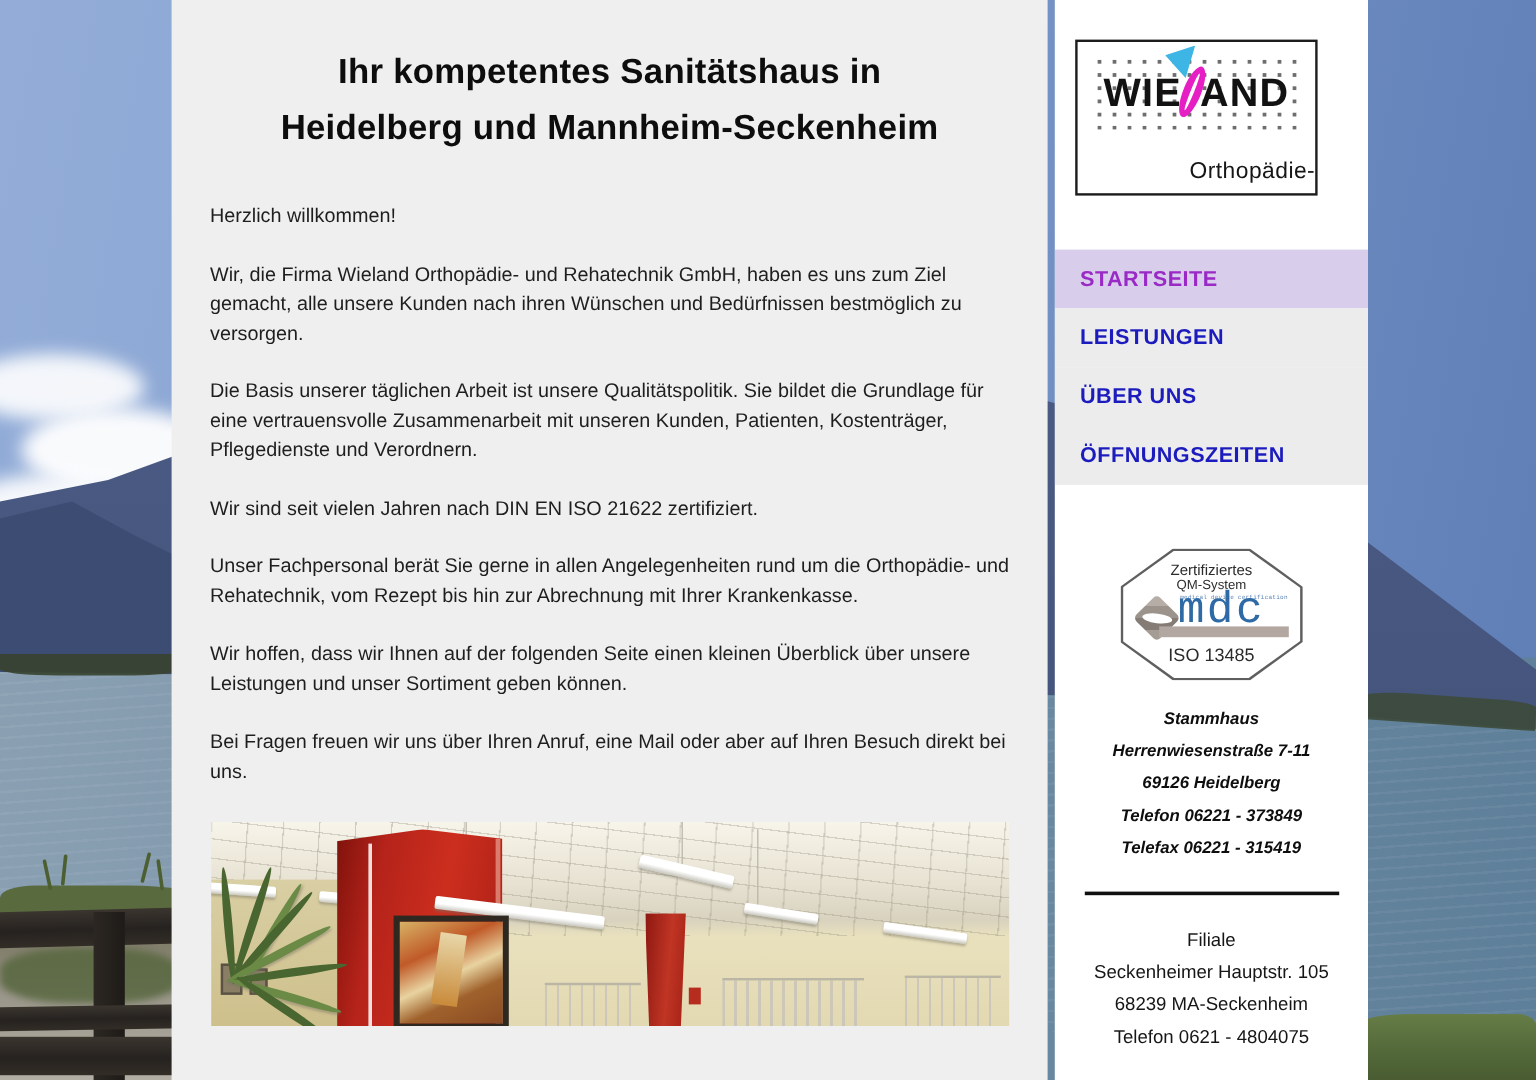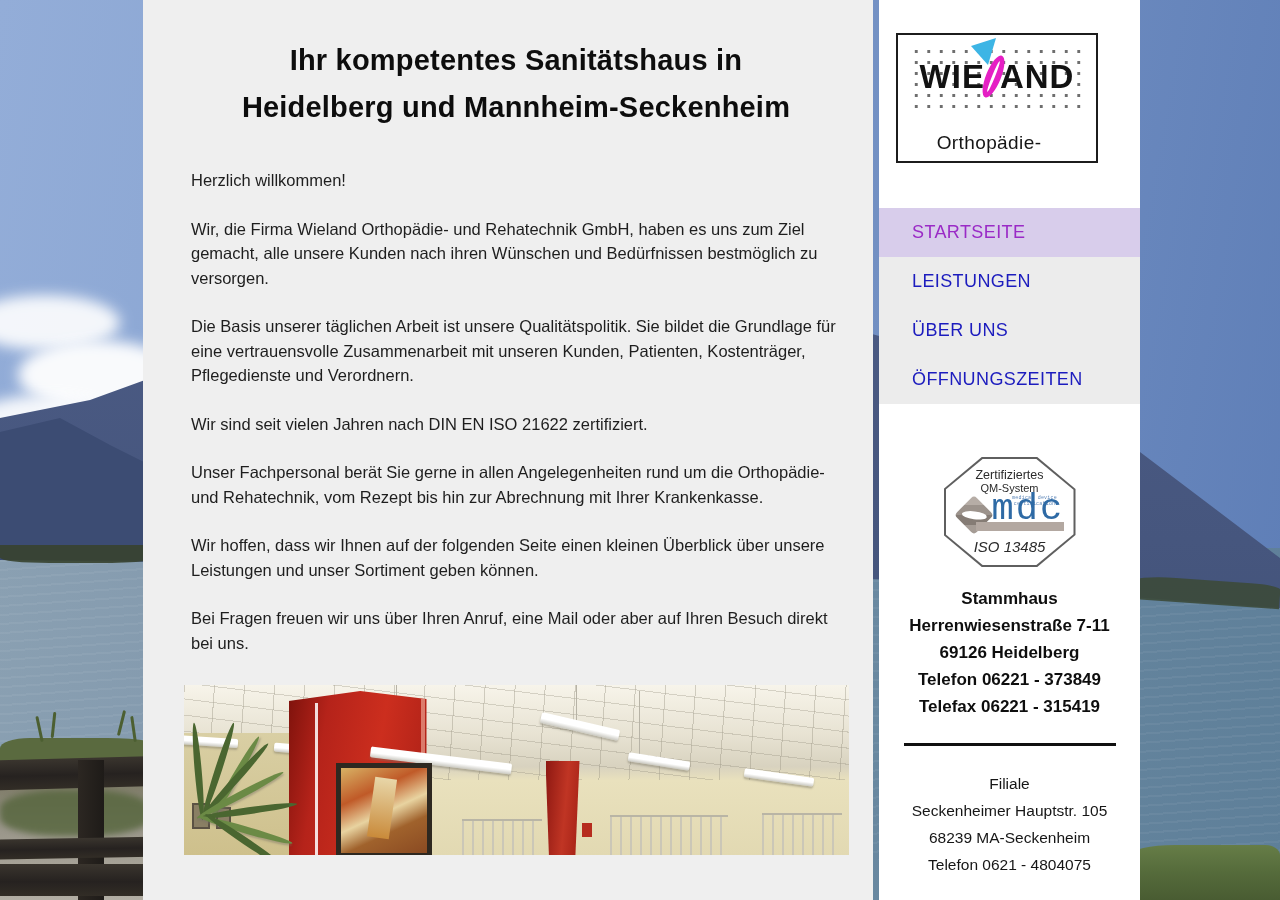--- a/index.html
+++ b/index.html
@@ -36,21 +36,21 @@
   .rail { position:absolute; left:-4px; width:175px; background:linear-gradient(to bottom,#3a352e,#262220 55%,#322d26); }
   .r1 { top:758px; height:30px; transform:rotate(-1.5deg); }
   .r2 { top:838px; height:20px; transform:rotate(-1deg); }
   .r3 { top:864px; height:32px; }
   .post { position:absolute; left:78px; top:760px; width:26px; height:140px; background:linear-gradient(90deg,#2c2722,#1e1b18); }
   .shore-right-wrap { position:absolute; right:0; top:0; width:150px; height:900px; overflow:hidden; }
   .grass-r { position:absolute; right:0; top:845px; width:150px; height:55px;
       background:linear-gradient(to bottom,#667d47 0%, #556b3b 50%, #495c32 100%); border-radius:30% 10% 0 0 / 10px; }
 
   
-  .content { position:absolute; left:143px; top:0; width:730px; height:900px; background:#efefef; z-index:2; overflow:hidden;padding-left:16px; }
+  .content { position:absolute; left:143px; top:0; width:730px; height:900px; background:#efefef; z-index:2; overflow:hidden; }
   .main-title { padding-top:37px; text-align:center; font-size:29px; line-height:47px; font-weight:700; color:#0d0d0d; letter-spacing:.2px; }
   .paras { padding:0 32px; }
   .paras p { margin-top:24px; font-size:16.5px; line-height:24.5px; color:#1e1e1e; }
   .paras p:first-child { margin-top:37px; }
   .section-title { margin-top:52px; text-align:center; font-size:19px; font-weight:400; color:#111; }
 
   
   .store-photo { position:relative; width:665px; height:170px; margin:30px auto 0; overflow:hidden;
       background:linear-gradient(to bottom,#f7f4ea 0%, #e7e2d2 30%, #d8d2bf 48%, #e9e1bd 56%, #e2d9b2 100%); }
   .ceilgrid { position:absolute; left:0; top:0; right:0; height:56%; opacity:.8;
@@ -95,47 +95,47 @@
 
   .logo-box { position:relative; margin:33px 0 0 17px; width:202px; height:130px; border:2px solid #1c1c1c; background:#fff; }
   .logo-dots { position:absolute; left:9px; right:9px; top:9px; height:64px;
       background-image:radial-gradient(circle, #6e6e6e 1.7px, transparent 1.9px);
       background-size:12.5px 11px; background-position:3px 2px; }
   .logo-word { position:absolute; top:19px; left:0; right:0; text-align:center; font-size:33px; font-weight:700; color:#121212; letter-spacing:1px; }
   .logo-loop { display:inline-block; width:15px; height:45px; border:6.5px solid #e51fc4; border-radius:50%;
       transform:rotate(22deg); vertical-align:-11px; margin:0 -1px 0 1px; background:#fff; }
   .logo-tri { position:absolute; top:3px; left:50%; margin-left:-26px; width:25px; height:27px; background:#3db5e5;
       clip-path:polygon(100% 0, 0 30%, 68% 100%); }
-  .logo-sub { position:absolute; bottom:7px; left:0; right:16px; text-align:center; color:#161616; font-weight:500; }
+  .logo-sub { position:absolute; bottom:7px; left:0; right:0; text-align:right; color:#161616; font-weight:500; }
   .logo-sub .ls1 { font-size:19px; line-height:22px; letter-spacing:.4px; }
   .logo-sub .ls2 { font-size:19px; line-height:22px; letter-spacing:.2px; }
 
   .nav { margin-top:45px; }
-  .nav-item { height:49px; line-height:49px; padding-left:33px; background:#ececec; font-size:18px; font-weight:400; letter-spacing:.4px; color:#1c1cbe; cursor:pointer; }
+  .nav-item { height:49px; line-height:49px; padding-left:21px; background:#ececec; font-size:18px; font-weight:700; letter-spacing:.4px; color:#1c1cbe; cursor:pointer; }
   .nav-item.active { background:#d8cdeb; color:#9a2ac6; }
 
-  .badge { position:relative; width:132px; height:110px; margin:53px auto 16px; }
+  .badge { position:relative; width:152px; height:110px; margin:53px auto 16px; }
   .badge-oct-outer { position:absolute; inset:0; background:#5f5f5f;
       clip-path:polygon(29% 0,71% 0,100% 29%,100% 71%,71% 100%,29% 100%,0 71%,0 29%); }
   .badge-oct-inner { position:absolute; inset:2px; background:#ffffff;
       clip-path:polygon(29% 0,71% 0,100% 29%,100% 71%,71% 100%,29% 100%,0 71%,0 29%); }
   .badge-content { position:absolute; inset:0; text-align:center; }
   .badge-l1 { margin-top:11px; font-size:12.5px; color:#2b2b2b; }
   .badge-l2 { font-size:11px; color:#2b2b2b; }
   .mdc-row { position:relative; height:40px; margin-top:1px;font-family:Liberation Mono, monospace; }
   .mdc-gem { position:absolute; left:16px; top:6px; width:28px; height:28px; border-radius:4px; transform:rotate(45deg);
       background:linear-gradient(135deg,#b6ada6 25%, #9c938c 25% 50%, #857c75 50% 75%, #a59c95 75%); }
   .mdc-gem::after { content:''; position:absolute; left:2px; top:10px; width:25px; height:8px; background:#fff; border-radius:50%; transform:rotate(-38deg); }
   .mdc-bar { position:absolute; left:32px; right:12px; bottom:4px; height:9px; background:#b3a8a1; }
   .mdc-tagline { position:absolute; left:50px; top:0; font-size:5px; color:#5d86b8; letter-spacing:.2px; }
   .mdc-text { position:absolute; left:48px; top:-7px; font-size:37px; font-weight:400; color:#2e6aa5; letter-spacing:2px; }
-  .badge-iso { margin-top:3px; font-size:15px; color:#2b2b2b;font-style:italic; }
+  .badge-iso { margin-top:3px; font-size:15px; color:#2b2b2b; }
 
   .contact { margin-top:18px; text-align:center; color:#0e0e0e; }
-  .contact .line { font-size:17px; line-height:27px; font-weight:700; }
+  .contact .line { font-size:14px; line-height:27px; font-weight:700;font-style:italic; }
   .contact .email { font-size:14px; line-height:26px; font-weight:700; }
   .divider { width:212px; height:3px; background:#101010; margin:23px auto 0; }
   .branch { margin-top:24px; text-align:center; color:#161616; }
   .branch .line { font-size:15.5px; line-height:27px; font-weight:400; }
 </style>
 </head>
 <body>
 
 <div class="bg">
   <div class="cloud c1"></div>

